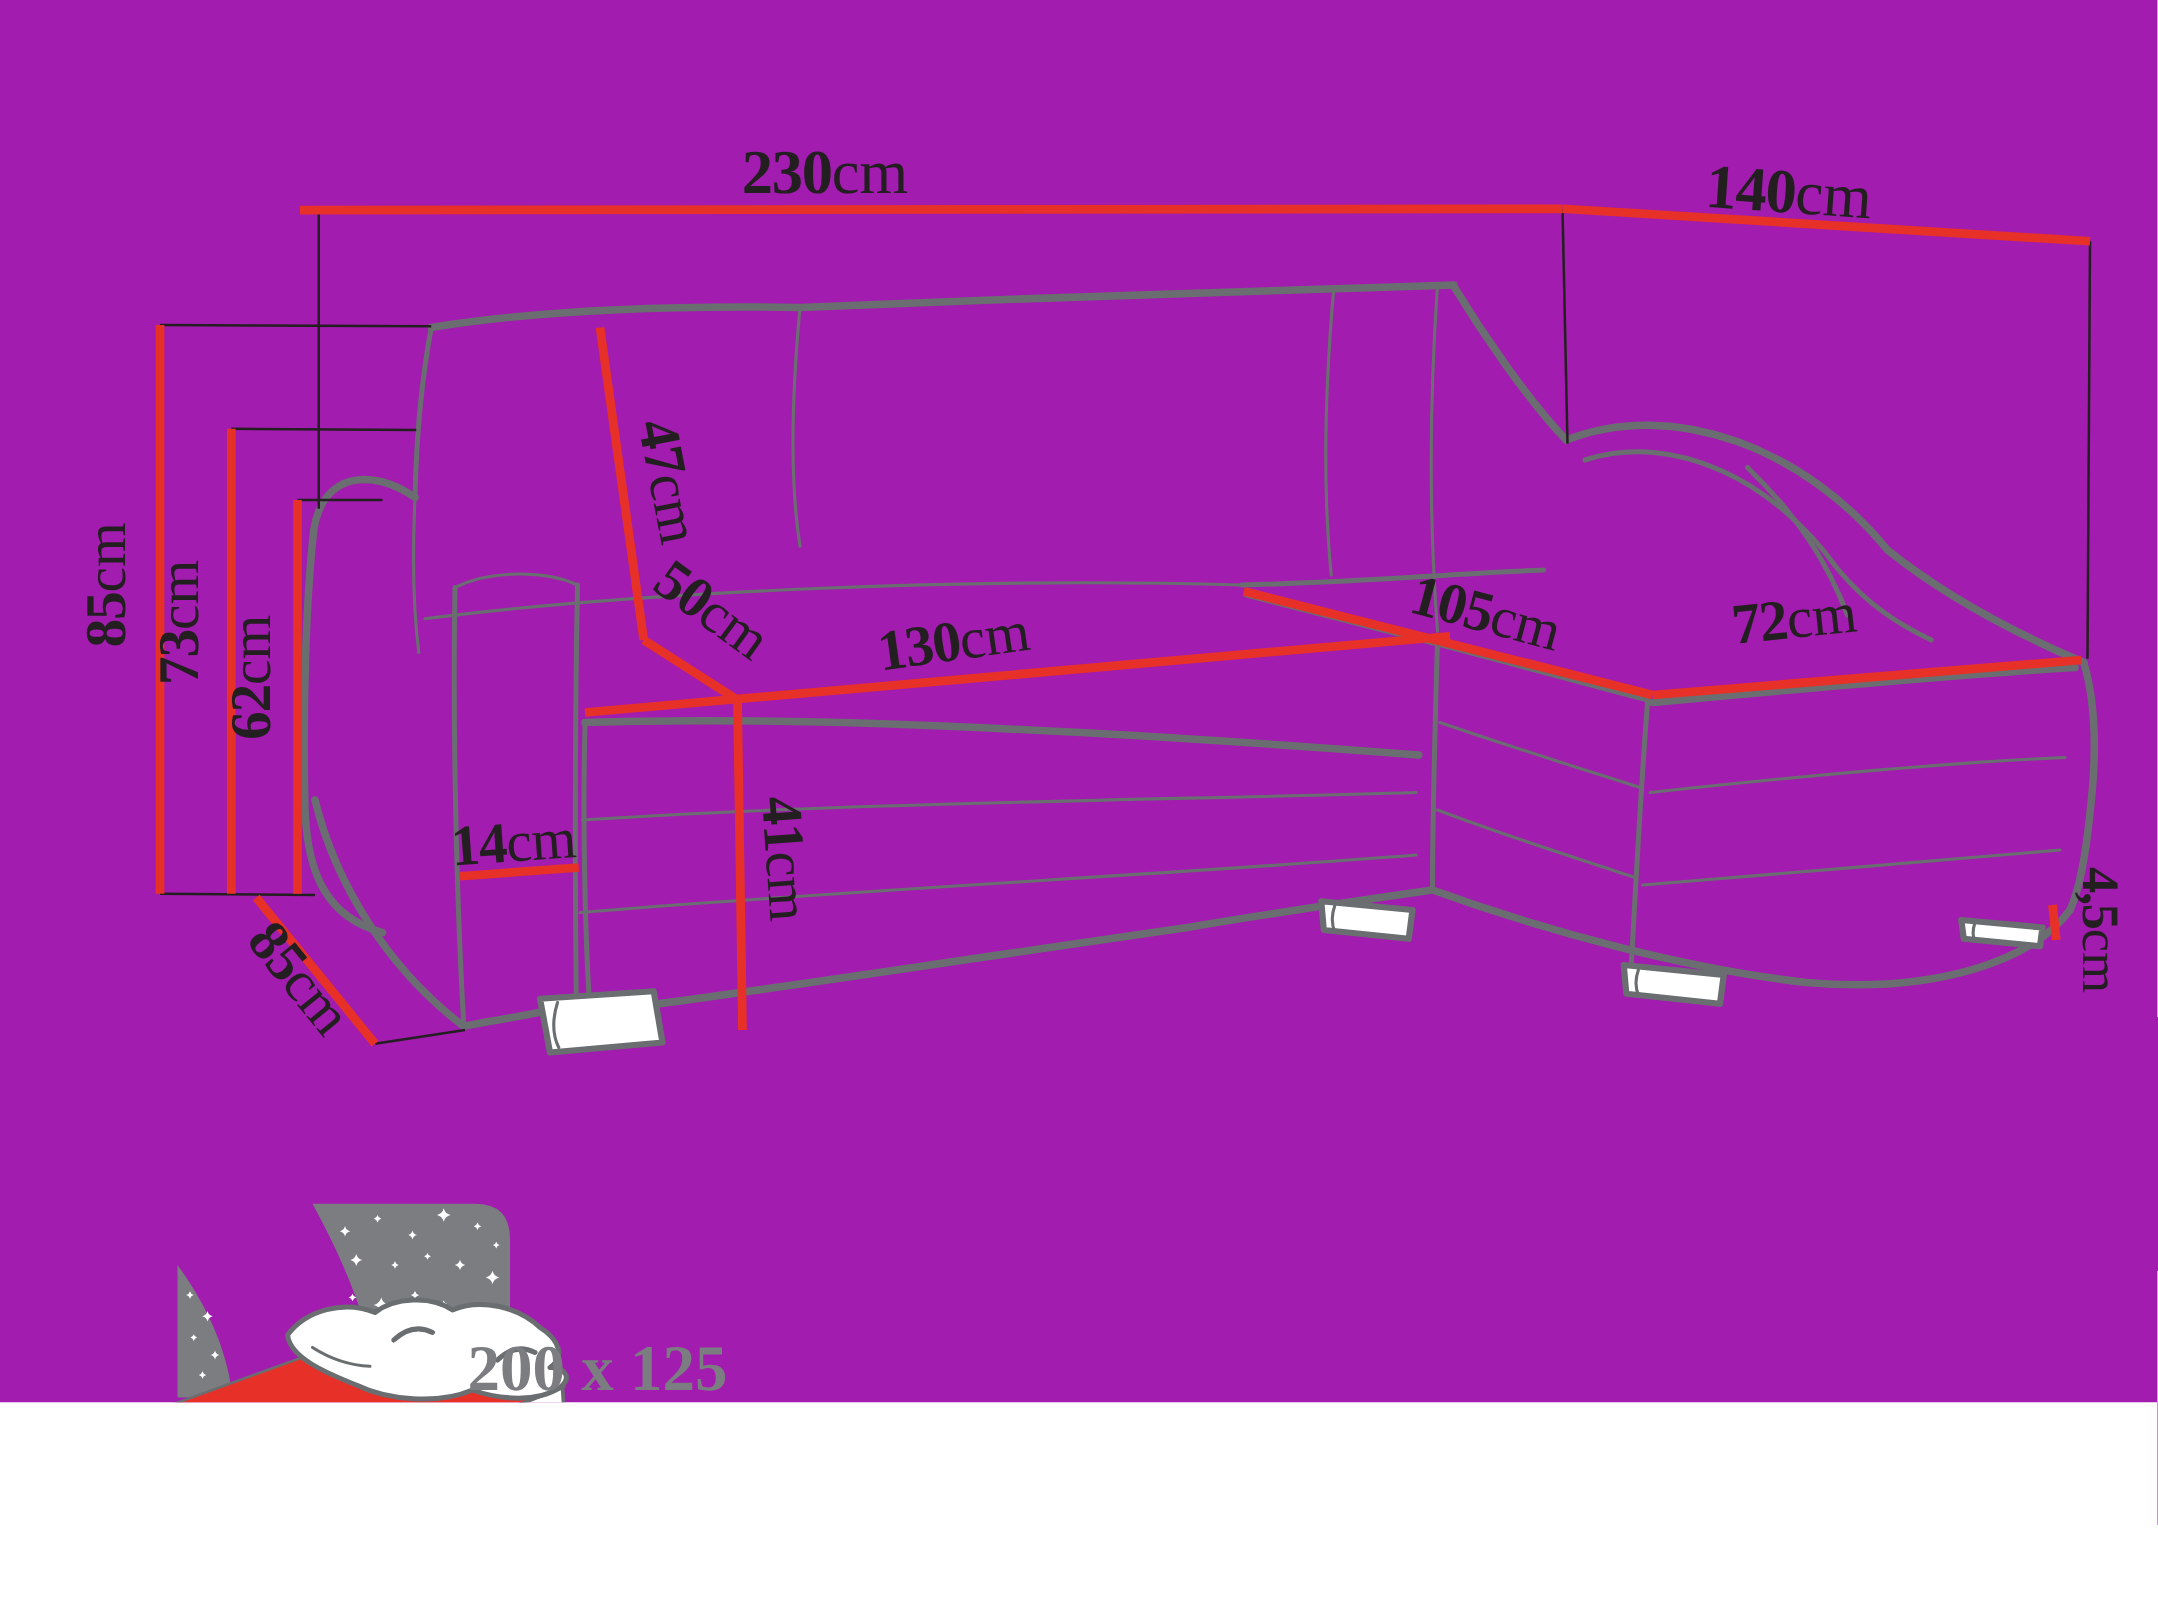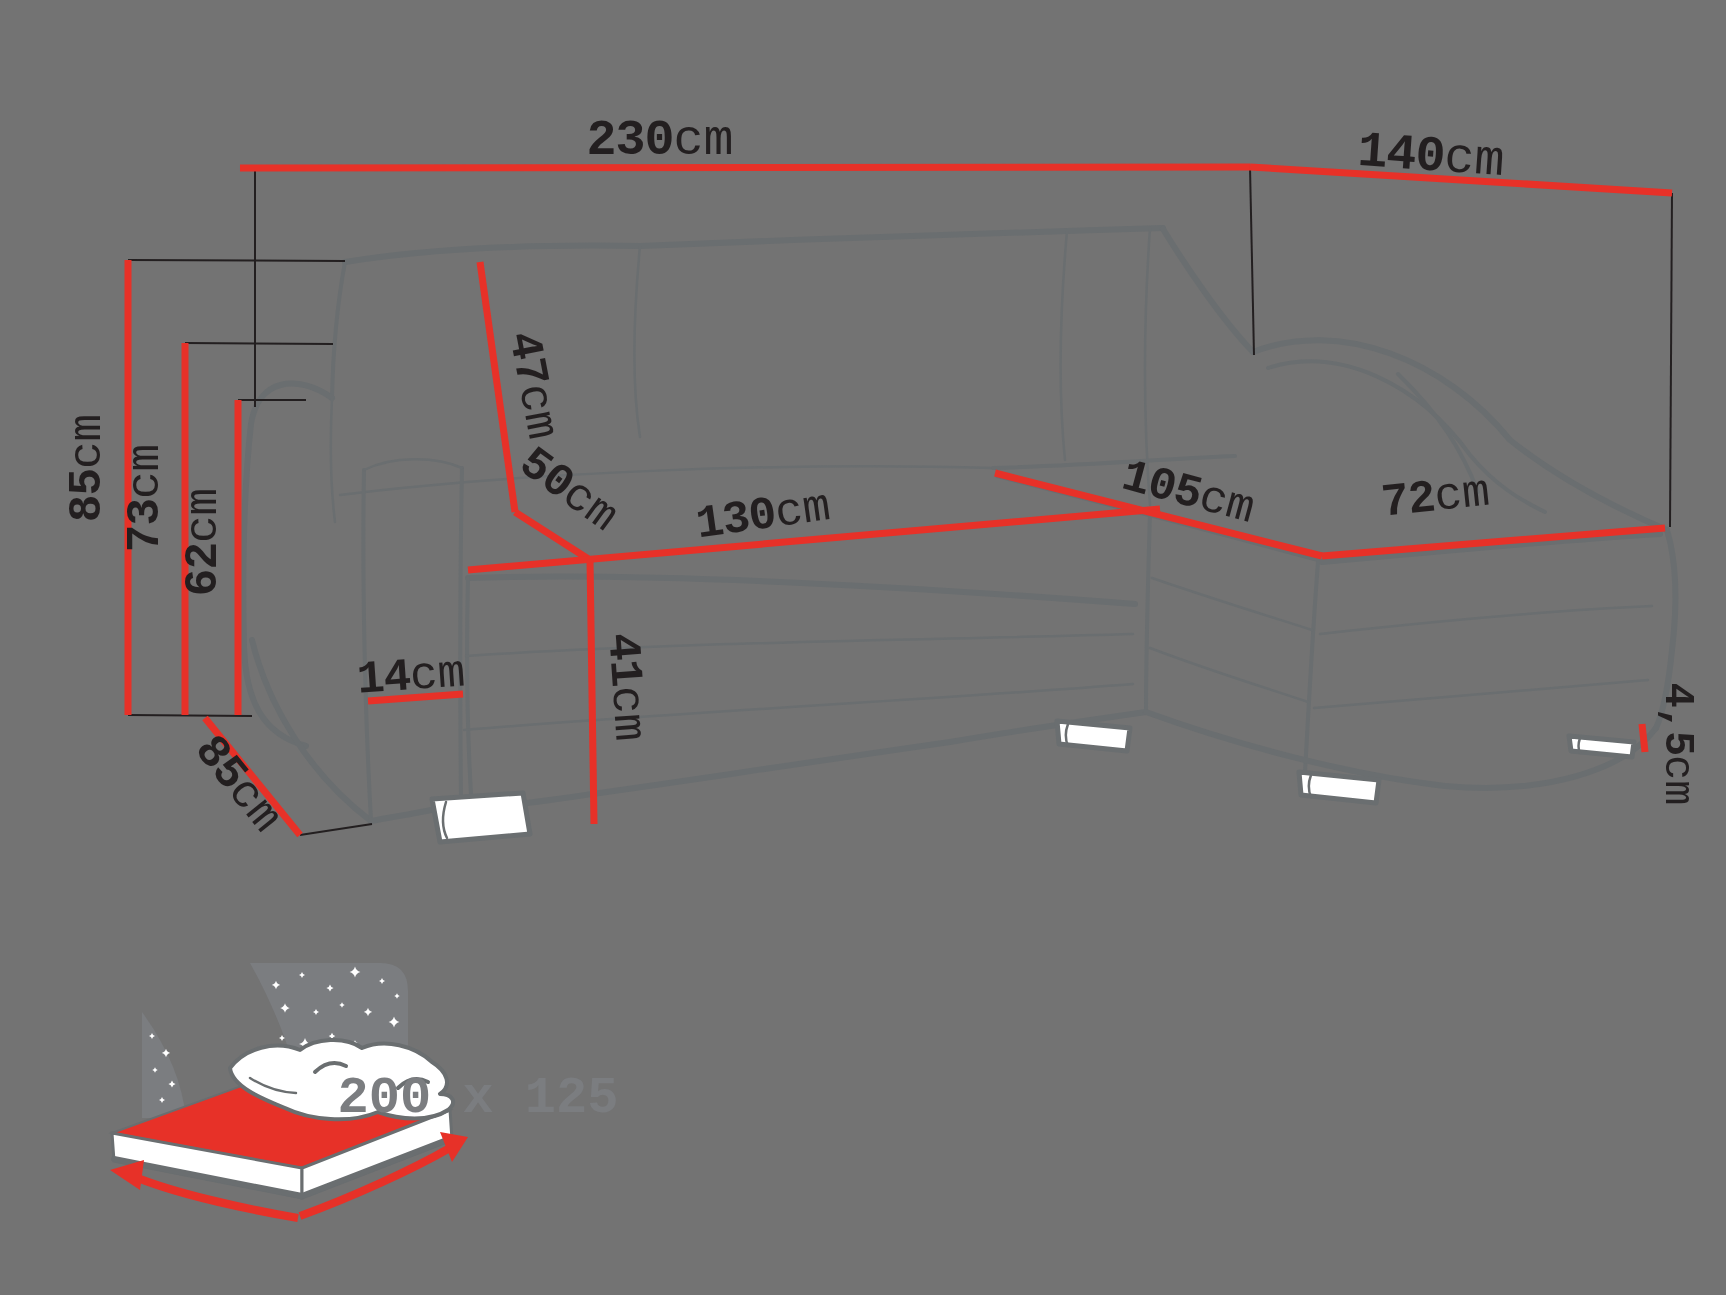--- a/index.html
+++ b/index.html
@@ -1,17 +1,17 @@
 <!DOCTYPE html>
 <html><head>
 <meta charset="utf-8">
 <style>
   html,body{margin:0;padding:0;background:#ffffff;}
-  .canvas{position:relative;width:1726px;height:1295px;background:#737373;overflow:hidden;
-          font-family:Liberation Mono, monospace;}
+  .canvas{position:relative;width:1726px;height:1122px;background:#a21caf;overflow:hidden;
+          font-family:Liberation Serif, serif;}
   svg{position:absolute;left:0;top:0;}
   text{fill:#231f20;}
   .dim-label{font-size:46px;}
   .dim-label-lg{font-size:50px;}
   .dim-label-sm{font-size:42px;}
   .num{font-weight:700;letter-spacing:-1px;}
   .unit{font-weight:400;letter-spacing:0px;}
   .sleep-label{font-size:52px;font-weight:700;fill:#7b7d80;}
   .sofa-bold{stroke:#6a6e70;stroke-width:6;fill:none;stroke-linecap:round;stroke-linejoin:round;}
   .sofa-med{stroke:#6a6e70;stroke-width:4;fill:none;stroke-linecap:round;stroke-linejoin:round;}

